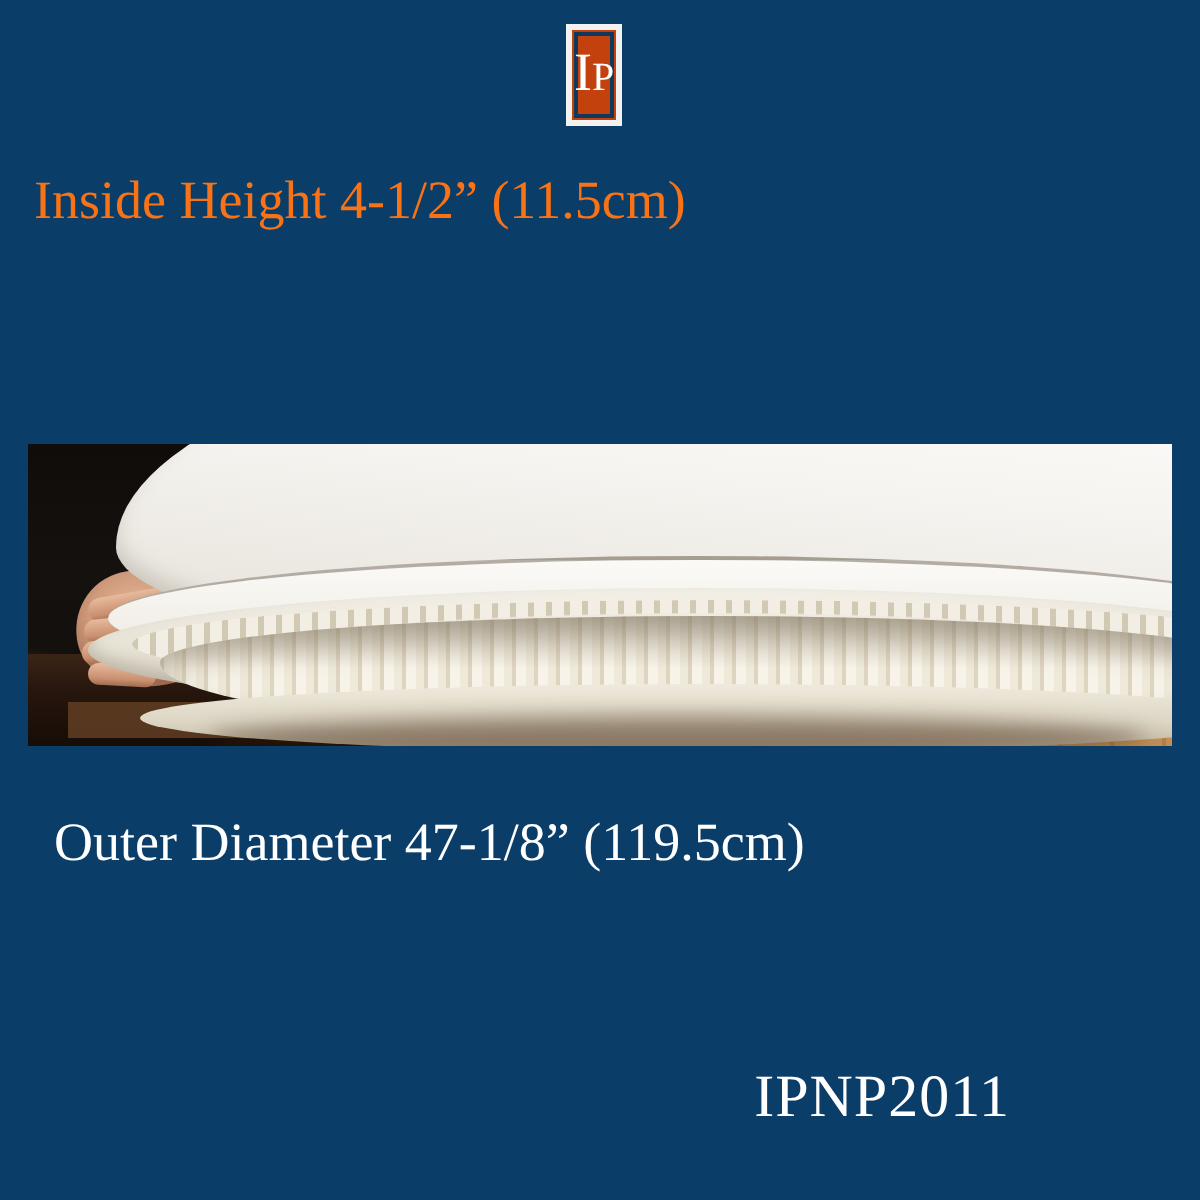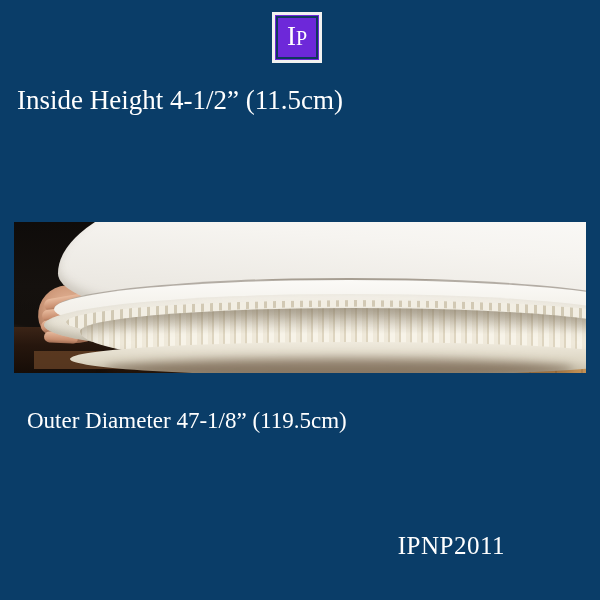--- a/index.html
+++ b/index.html
@@ -25,25 +25,25 @@
     height: 74px;
     display: flex;
     align-items: center;
     justify-content: center;
   }
   .brand-inner {
     display: flex;
     align-items: center;
   }
   .logo-mark {
-    width: 50px;
+    width: 28px;
     height: 51px;
     box-sizing: border-box;
     border: 3px solid #f2f2f0;
-    background: #6d28d9;
+    background: #c2410c;
     display: flex;
     align-items: center;
     justify-content: center;
     position: relative;
     box-shadow: 0 0 0 1px #0a3d68;
     margin-right: 6px;
   }
   .logo-mark::after {
     content: "";
     position: absolute;
@@ -82,41 +82,41 @@
   .spec-top {
     position: absolute;
     left: 17px;
     top: 81px;
     width: 583px;
   }
   .spec-top .spec-line {
     font-size: 27px;
     line-height: 38px;
     white-space: nowrap;
-    color: #ffffff;
+    color: #f97316;
   }
 
   .spec-bottom {
     position: absolute;
     left: 27px;
     top: 401px;
     width: 573px;
   }
   .spec-bottom .spec-line {
-    font-size: 23px;
+    font-size: 27px;
     line-height: 40px;
     white-space: nowrap;
     color: #ffffff;
   }
 
   .product-code {
     position: absolute;
     right: 95px;
     top: 531px;
-    font-size: 25px;
+    font-size: 30px;
     line-height: 1.2;
     letter-spacing: 0.5px;
     color: #ffffff;
     white-space: nowrap;
   }
 
   
   .photo {
     position: absolute;
     left: 14px;

